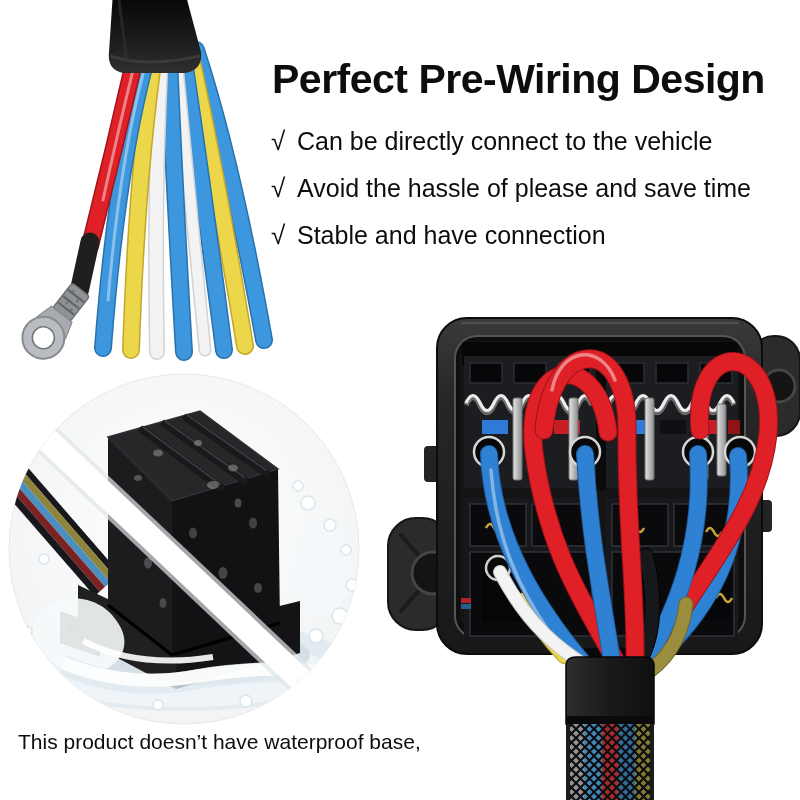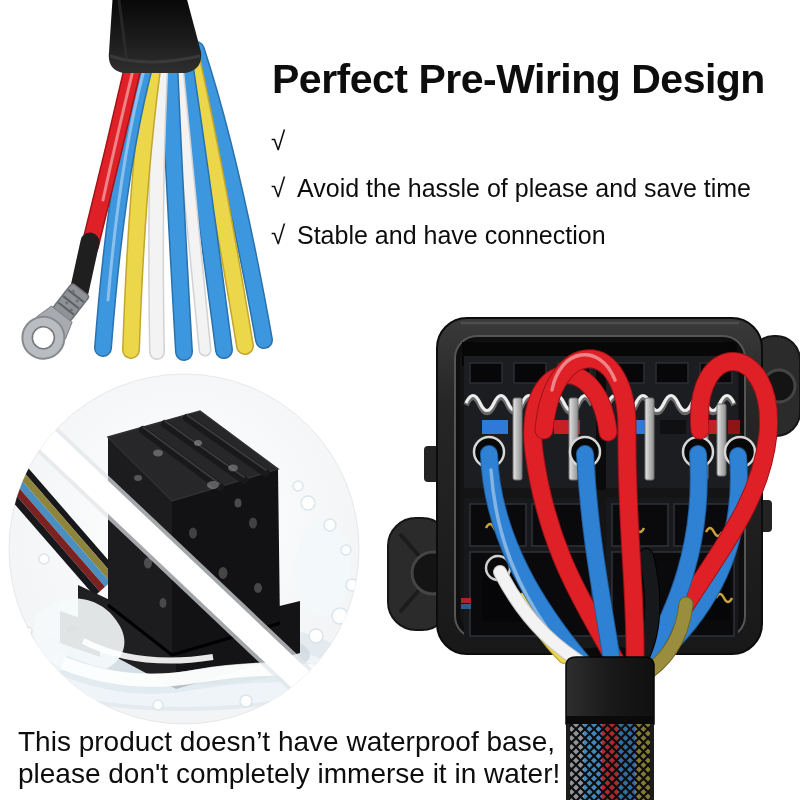--- a/index.html
+++ b/index.html
@@ -16,21 +16,21 @@
     font-size:41px; font-weight:bold; white-space:nowrap; letter-spacing:-0.5px;
   }
   .feature-list {
     position:absolute; left:271px; top:118px; list-style:none;
     font-size:25px; line-height:47px; white-space:nowrap;
   }
   .feature-list li { display:flex; align-items:baseline; }
   .check { display:inline-block; width:26px; font-size:26px; font-weight:400; }
   .warning {
     position:absolute; left:18px; top:726px;
-    font-size:28px; line-height:32px; white-space:nowrap;
+    font-size:21px; line-height:32px; white-space:nowrap;
   }
 </style>
 </head>
 <body>
 
 <div class="stage">
 
   <svg class="img-harness" width="292" height="368" viewBox="0 0 292 368">
     <defs>
       <linearGradient id="sleeveGrad" x1="0" y1="0" x2="0" y2="1">
@@ -91,20 +91,21 @@
       <path d="M113,-8 L185,-8 L201,52 Q203,70 185,73 L123,73 Q107,70 109,52 Z" fill="url(#sleeveGrad)"></path>
       <path d="M110,56 Q147,68 200,56" stroke="#3d3d3d" stroke-width="3" fill="none" opacity="0.85"></path>
       <path d="M119,0 L127,62" stroke="#333333" stroke-width="3" opacity="0.6"></path>
     </g>
   </svg>
 
   <h1 class="page-title">Perfect Pre-Wiring Design</h1>
   <ul class="feature-list">
     <li>
       <span class="check">√</span>
+      <span>Can be directly connect to the vehicle</span>
     </li>
     <li>
       <span class="check">√</span>
       <span>Avoid the hassle of please and save time</span>
     </li>
     <li>
       <span class="check">√</span>
       <span>Stable and have connection</span>
     </li>
   </ul>
@@ -353,16 +354,15 @@
       <rect x="635" y="720" width="19" height="80" fill="#837a33"></rect>
       <rect x="566" y="720" width="88" height="80" fill="url(#mesh)"></rect>
       <rect x="566" y="720" width="4" height="80" fill="#1c1c1c"></rect>
       <rect x="650" y="720" width="4" height="80" fill="#1c1c1c"></rect>
       <rect x="566" y="716" width="88" height="8" fill="#0a0a0a"></rect>
     </g>
   </svg>
 
   <div class="warning">
     <div>This product doesn’t have waterproof base,</div>
-    <div>please don't completely immerse it in water!</div>
   </div>
 
 </div>
 
 </body></html>

